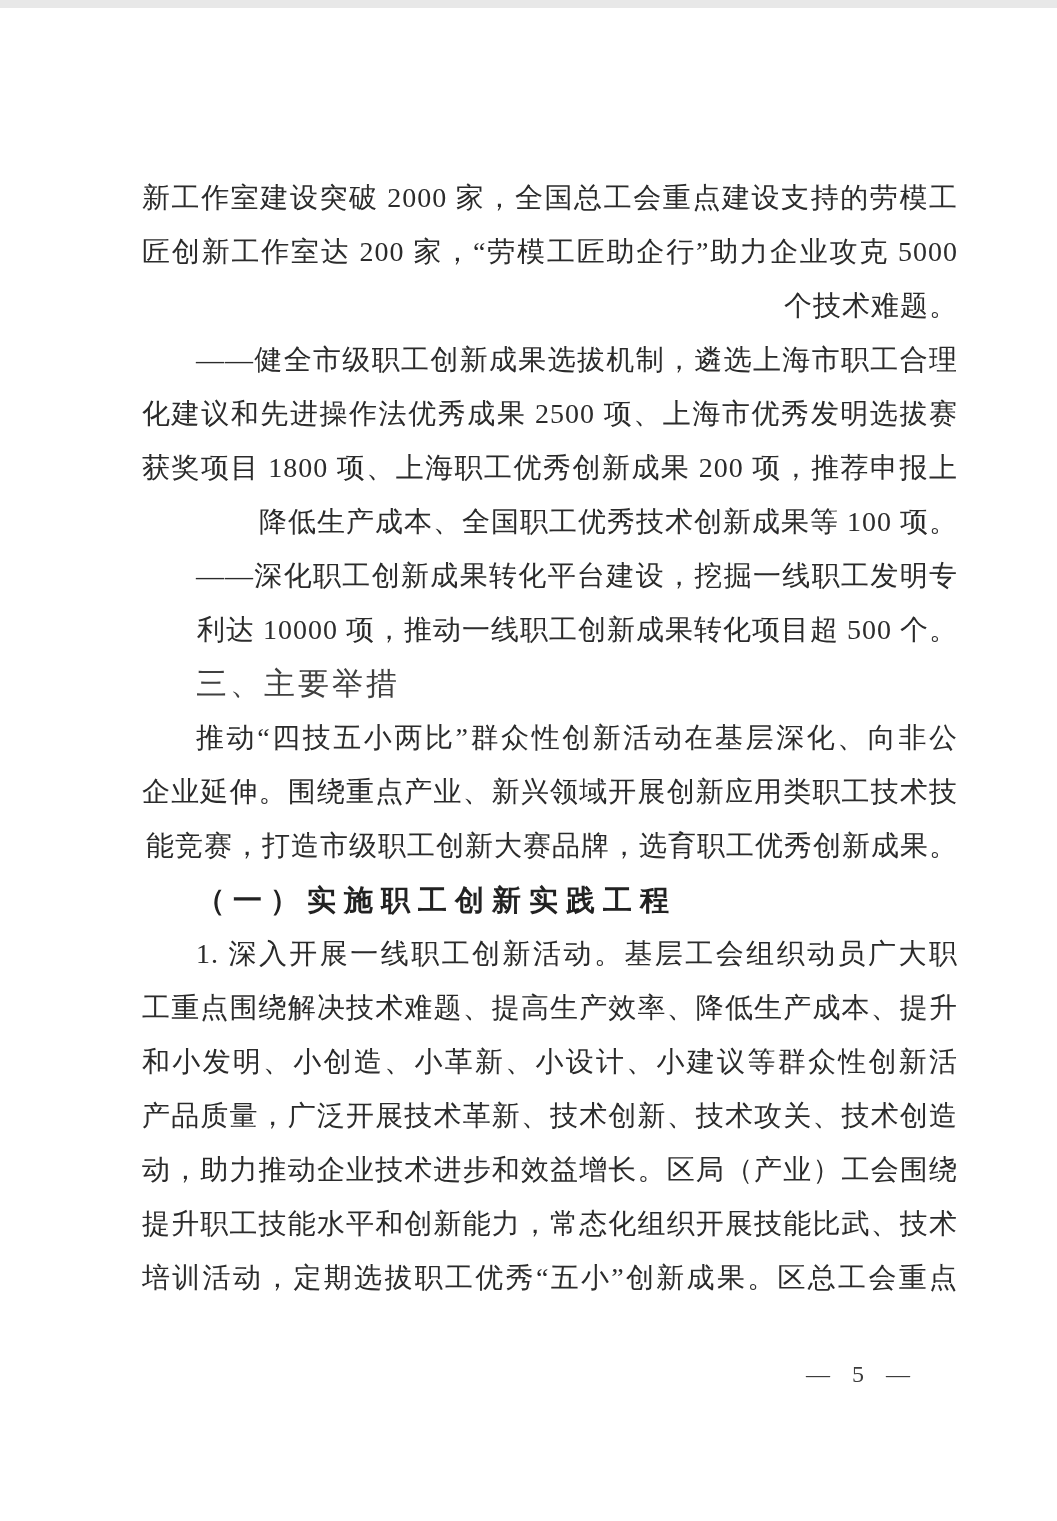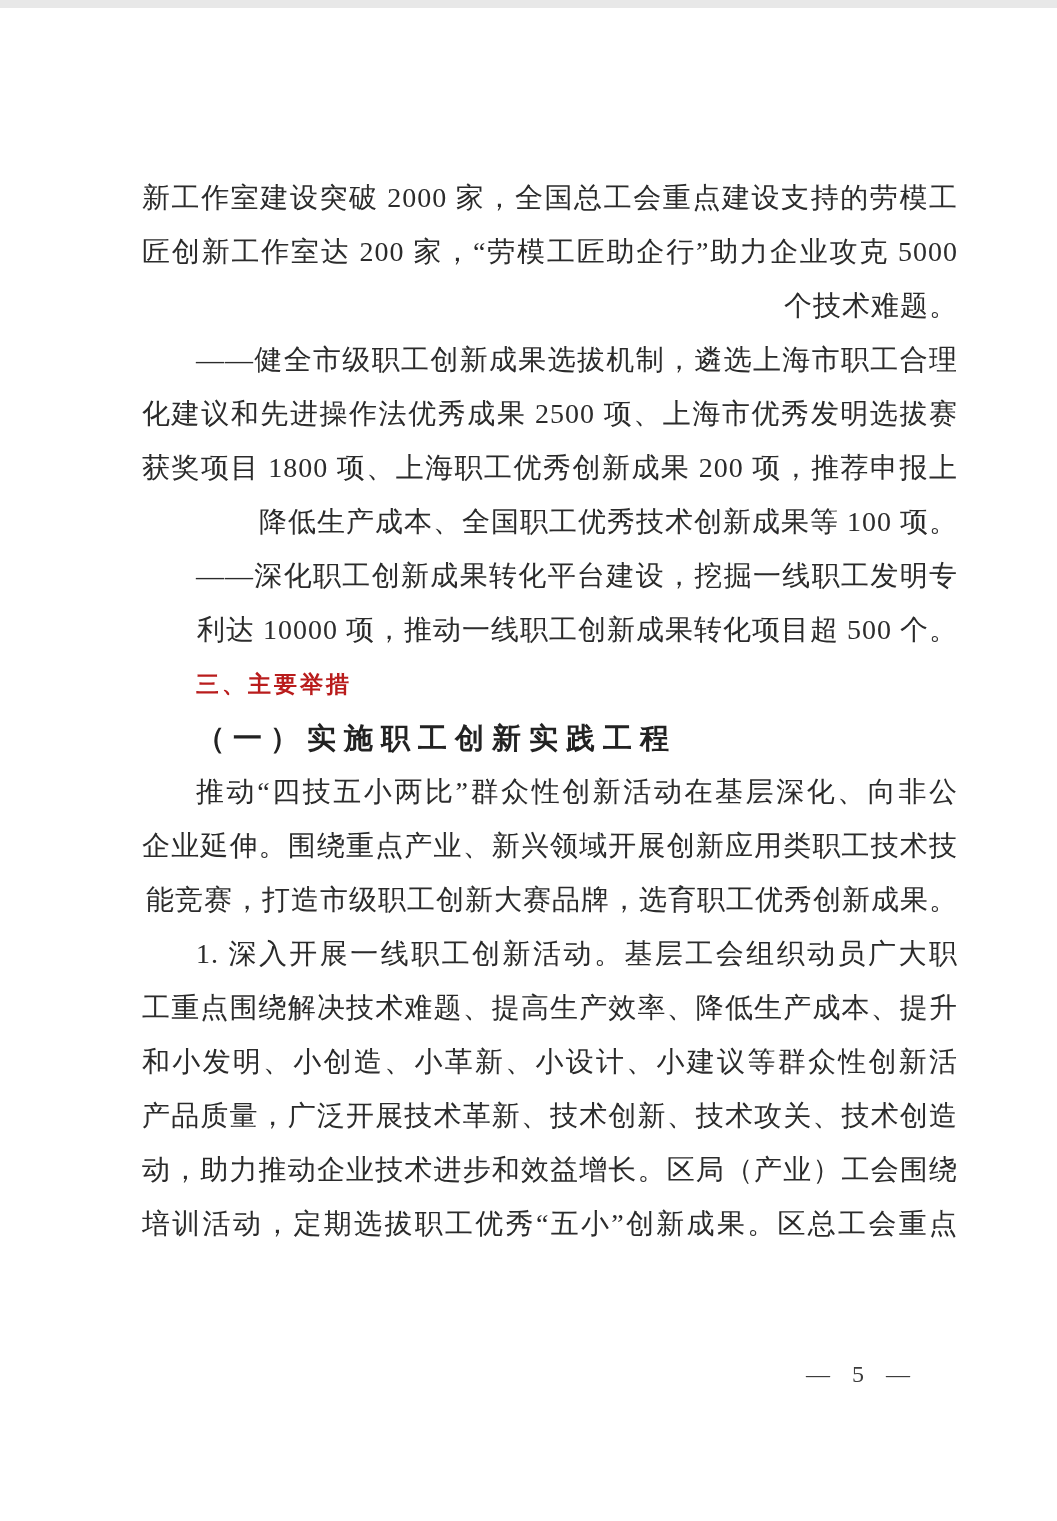--- a/index.html
+++ b/index.html
@@ -38,24 +38,24 @@
   }
   
   .line.end {
     text-align: right;
   }
   .indent {
     text-indent: 54px;
   }
   .heading {
     font-family: "Liberation Sans", "DejaVu Sans", sans-serif;
-    font-weight: bold;
-    font-size: 23px;
+    font-weight: normal;
+    font-size: 31px;
     letter-spacing: 3px;
-    color: #b91c1c;
+    color: #404040;
   }
   .subheading {
     font-weight: bold;
     font-size: 29px;
     letter-spacing: 8px;
     color: #222222;
   }
   .page-num {
     position: absolute;
     top: 1352px;
@@ -89,34 +89,35 @@
     <div>
       <div class="line fill indent">——深化职工创新成果转化平台建设，挖掘一线职工发明专</div>
       <div class="line end">利达 10000 项，推动一线职工创新成果转化项目超 500 个。</div>
     </div>
 
     <div>
       <div class="line heading indent">三、主要举措</div>
     </div>
 
     <div>
-      <div class="line subheading indent">（一）实施职工创新实践工程</div>
+      <div class="line fill indent">推动“四技五小两比”群众性创新活动在基层深化、向非公</div>
+      <div class="line fill">企业延伸。围绕重点产业、新兴领域开展创新应用类职工技术技</div>
+      <div class="line end">能竞赛，打造市级职工创新大赛品牌，选育职工优秀创新成果。</div>
     </div>
 
     <div>
-      <div class="line fill indent">推动“四技五小两比”群众性创新活动在基层深化、向非公</div>
-      <div class="line fill">企业延伸。围绕重点产业、新兴领域开展创新应用类职工技术技</div>
-      <div class="line end">能竞赛，打造市级职工创新大赛品牌，选育职工优秀创新成果。</div>
+      <div class="line subheading indent">（一）实施职工创新实践工程</div>
     </div>
 
     <div>
       <div class="line fill indent">1. 深入开展一线职工创新活动。基层工会组织动员广大职</div>
       <div class="line fill">工重点围绕解决技术难题、提高生产效率、降低生产成本、提升</div>
       <div class="line fill">和小发明、小创造、小革新、小设计、小建议等群众性创新活</div>
       <div class="line fill">产品质量，广泛开展技术革新、技术创新、技术攻关、技术创造</div>
       <div class="line fill">动，助力推动企业技术进步和效益增长。区局（产业）工会围绕</div>
+      <div class="line fill">提升职工技能水平和创新能力，常态化组织开展技能比武、技术</div>
       <div class="line fill">培训活动，定期选拔职工优秀“五小”创新成果。区总工会重点</div>
     </div>
 
   </div>
 
   <div class="page-num">— 5 —</div>
 </div>
 
 </body></html>

